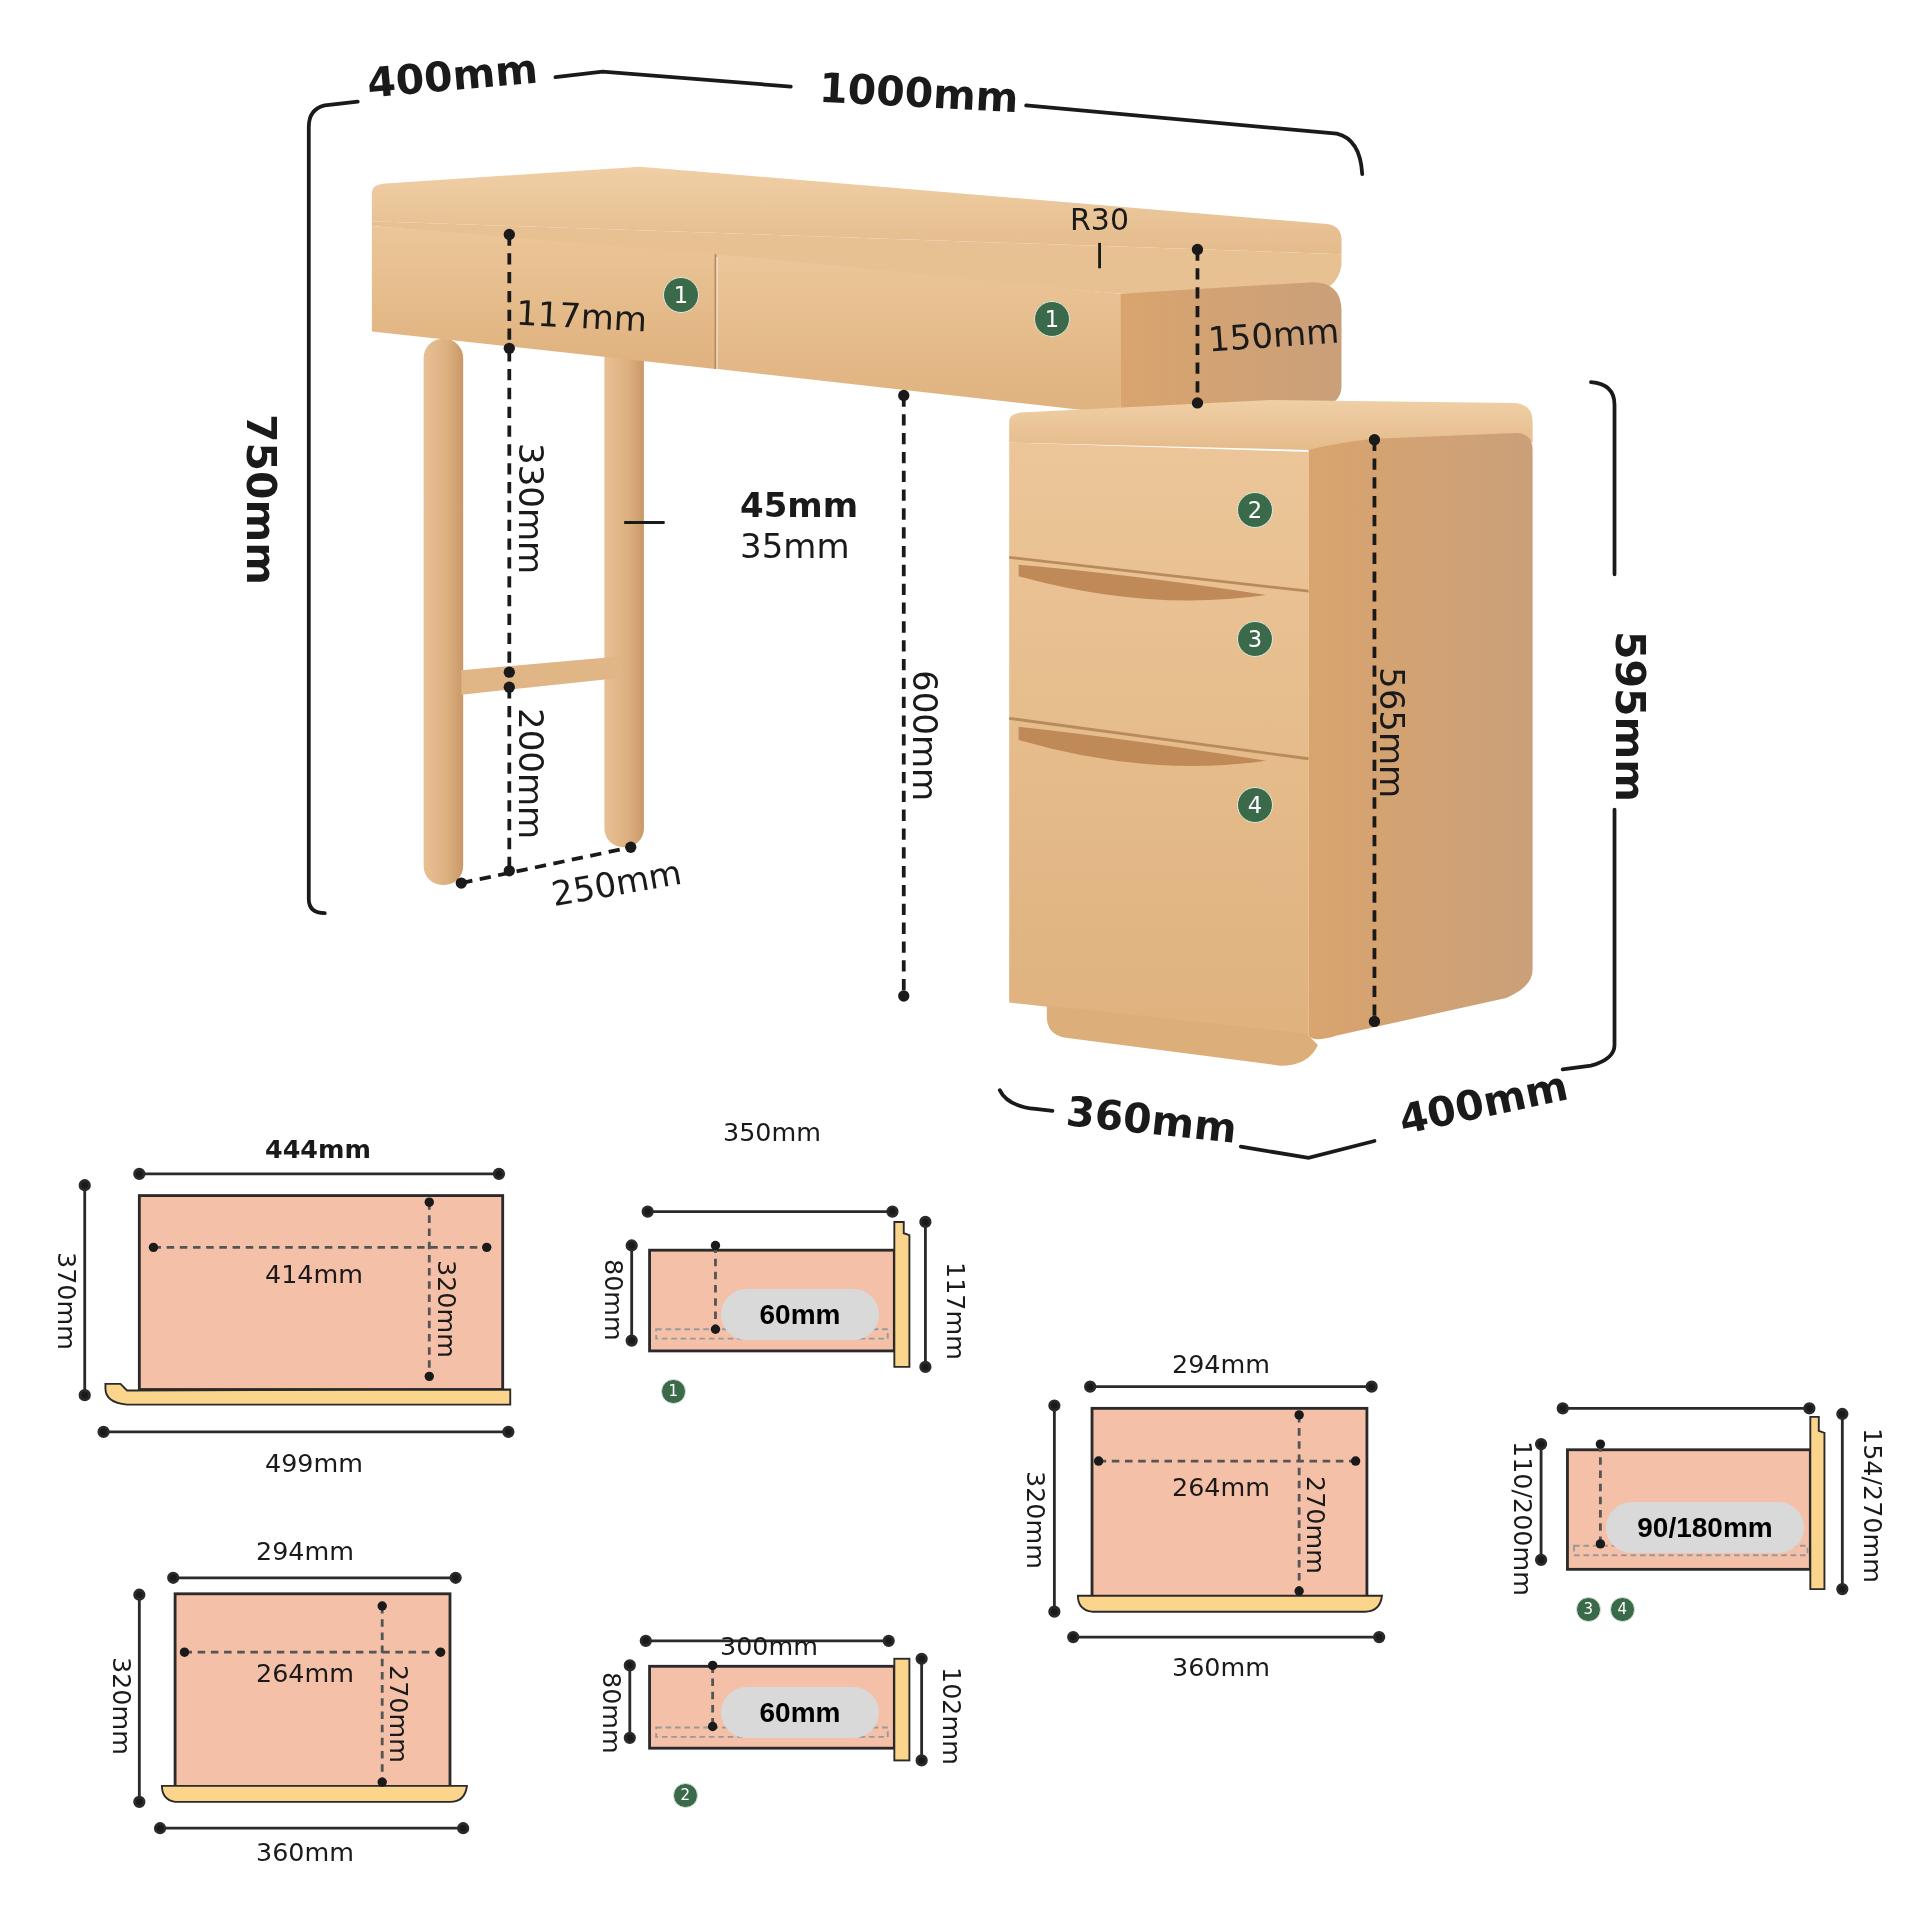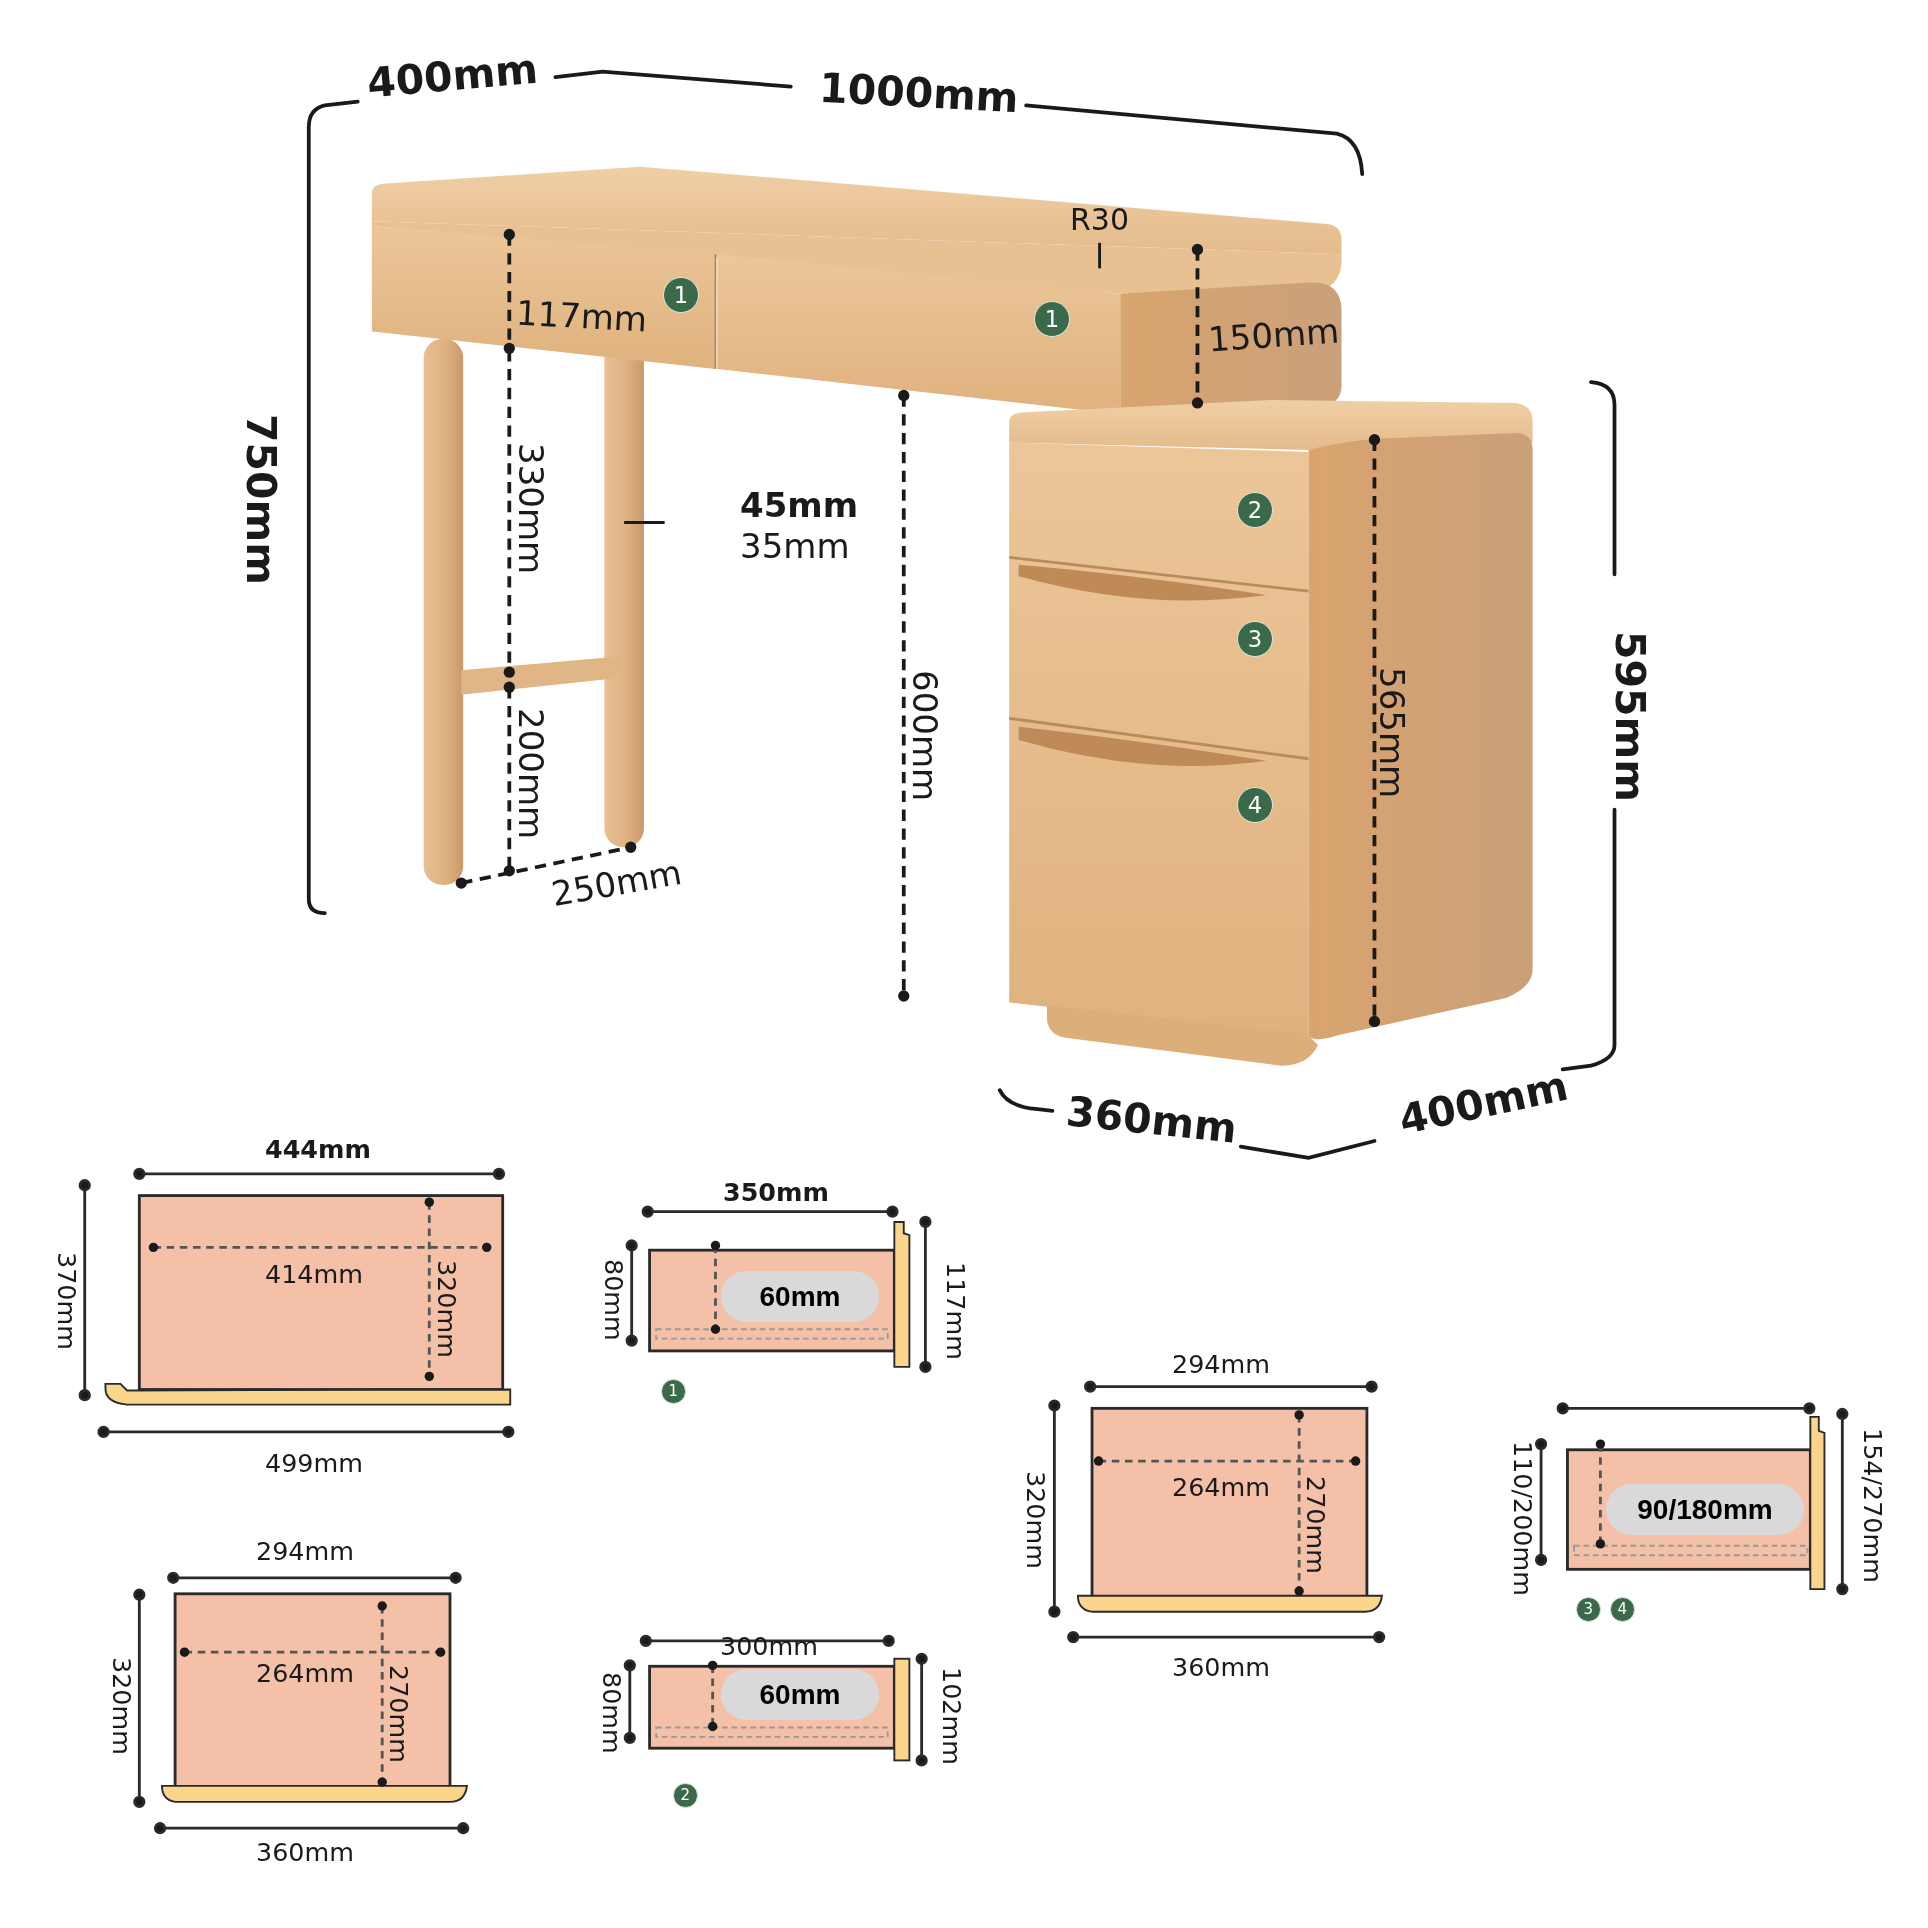--- a/index.html
+++ b/index.html
@@ -3,21 +3,21 @@
 <meta charset="utf-8">
 <style>
   html,body{margin:0;padding:0;background:#ffffff;}
   body{width:1928px;height:1928px;position:relative;overflow:hidden;font-family:"DejaVu Sans",sans-serif;color:#1a1a1a;}
   svg{position:absolute;left:0;top:0;}
   .lbl{position:absolute;white-space:nowrap;font-family:"DejaVu Sans",sans-serif;color:#1a1a1a;line-height:1;}
   .big{font-size:41px;font-weight:bold;}
   .mid{font-size:34px;}
   .sm{font-size:25.4px;}
   .vert{transform-origin:left top;}
-  .pill{position:absolute;background:#d9d9d9;border-radius:28px;font-family:"Liberation Sans",sans-serif;font-weight:bold;color:#000;display:flex;align-items:center;justify-content:center;}
+  .pill{position:absolute;background:#d9d9d9;border-radius:28px;font-family:"Liberation Sans",sans-serif;font-weight:bold;color:#000;display:flex;align-items:center;justify-content:center;margin-top:18px;}
   .badge{position:absolute;border-radius:50%;background:#3b6a4a;color:#fff;font-family:"DejaVu Sans",sans-serif;display:flex;align-items:center;justify-content:center;border:1.9px solid #dfe9df;box-sizing:border-box;}
 </style>
 </head>
 <body>
 
 <svg width="1928" height="1928" viewBox="0 0 2048 2048">
   <defs>
     <linearGradient id="topG" x1="0" y1="0" x2="0" y2="1">
       <stop offset="0" stop-color="#f0cfa6"></stop>
         <stop offset="1" stop-color="#e4bb8b"></stop>
@@ -268,21 +268,21 @@
 <div class="badge" style="left:1237px;top:492px;width:36px;height:36px;font-size:22.6px;">2</div>
 <div class="badge" style="left:1237px;top:621px;width:36px;height:36px;font-size:22.6px;">3</div>
 <div class="badge" style="left:1237px;top:787px;width:36px;height:36px;font-size:22.6px;">4</div>
 
 <div class="lbl sm" style="left:265px;top:1137px;font-weight:bold;">444mm</div>
 <div class="lbl sm" style="left:265px;top:1262px;">414mm</div>
 <div class="lbl sm vert" style="left:459px;top:1260px;transform:rotate(90deg);">320mm</div>
 <div class="lbl sm vert" style="left:79px;top:1252px;transform:rotate(90deg);">370mm</div>
 <div class="lbl sm" style="left:265px;top:1451px;">499mm</div>
 
-<div class="lbl sm" style="left:723px;top:1180px;font-weight:bold;">350mm</div>
+<div class="lbl sm" style="left:723px;top:1120px;">350mm</div>
 <div class="lbl sm vert" style="left:626px;top:1259px;transform:rotate(90deg);">80mm</div>
 <div class="pill" style="left:721px;top:1271px;width:158px;height:51px;font-size:28px;">60mm</div>
 <div class="lbl sm vert" style="left:968px;top:1262px;transform:rotate(90deg);">117mm</div>
 <div class="badge" style="left:661px;top:1379px;width:24.5px;height:24.5px;font-size:15px;">1</div>
 
 <div class="lbl sm" style="left:1172px;top:1352px;">294mm</div>
 <div class="lbl sm" style="left:1172px;top:1475px;">264mm</div>
 <div class="lbl sm vert" style="left:1328px;top:1476px;transform:rotate(90deg);">270mm</div>
 <div class="lbl sm vert" style="left:1048px;top:1471px;transform:rotate(90deg);">320mm</div>
 <div class="lbl sm" style="left:1172px;top:1655px;">360mm</div>

